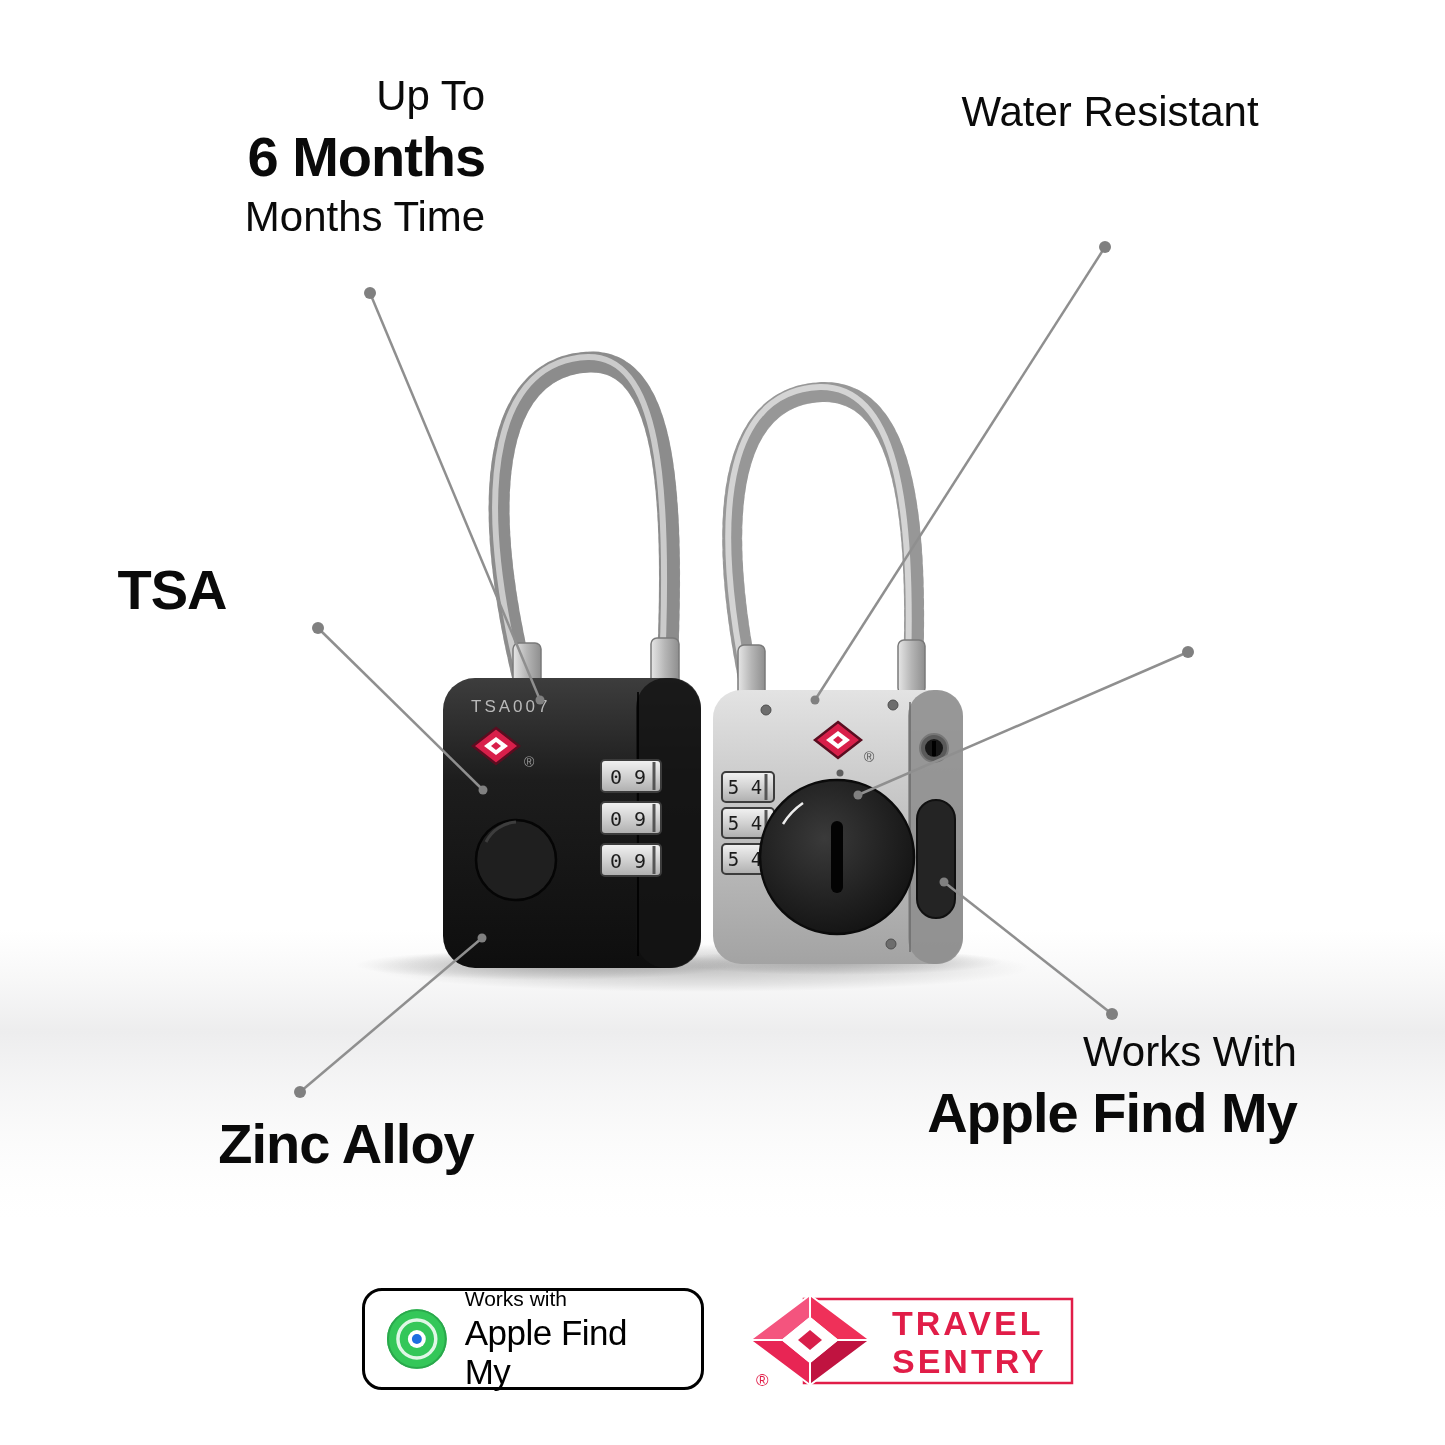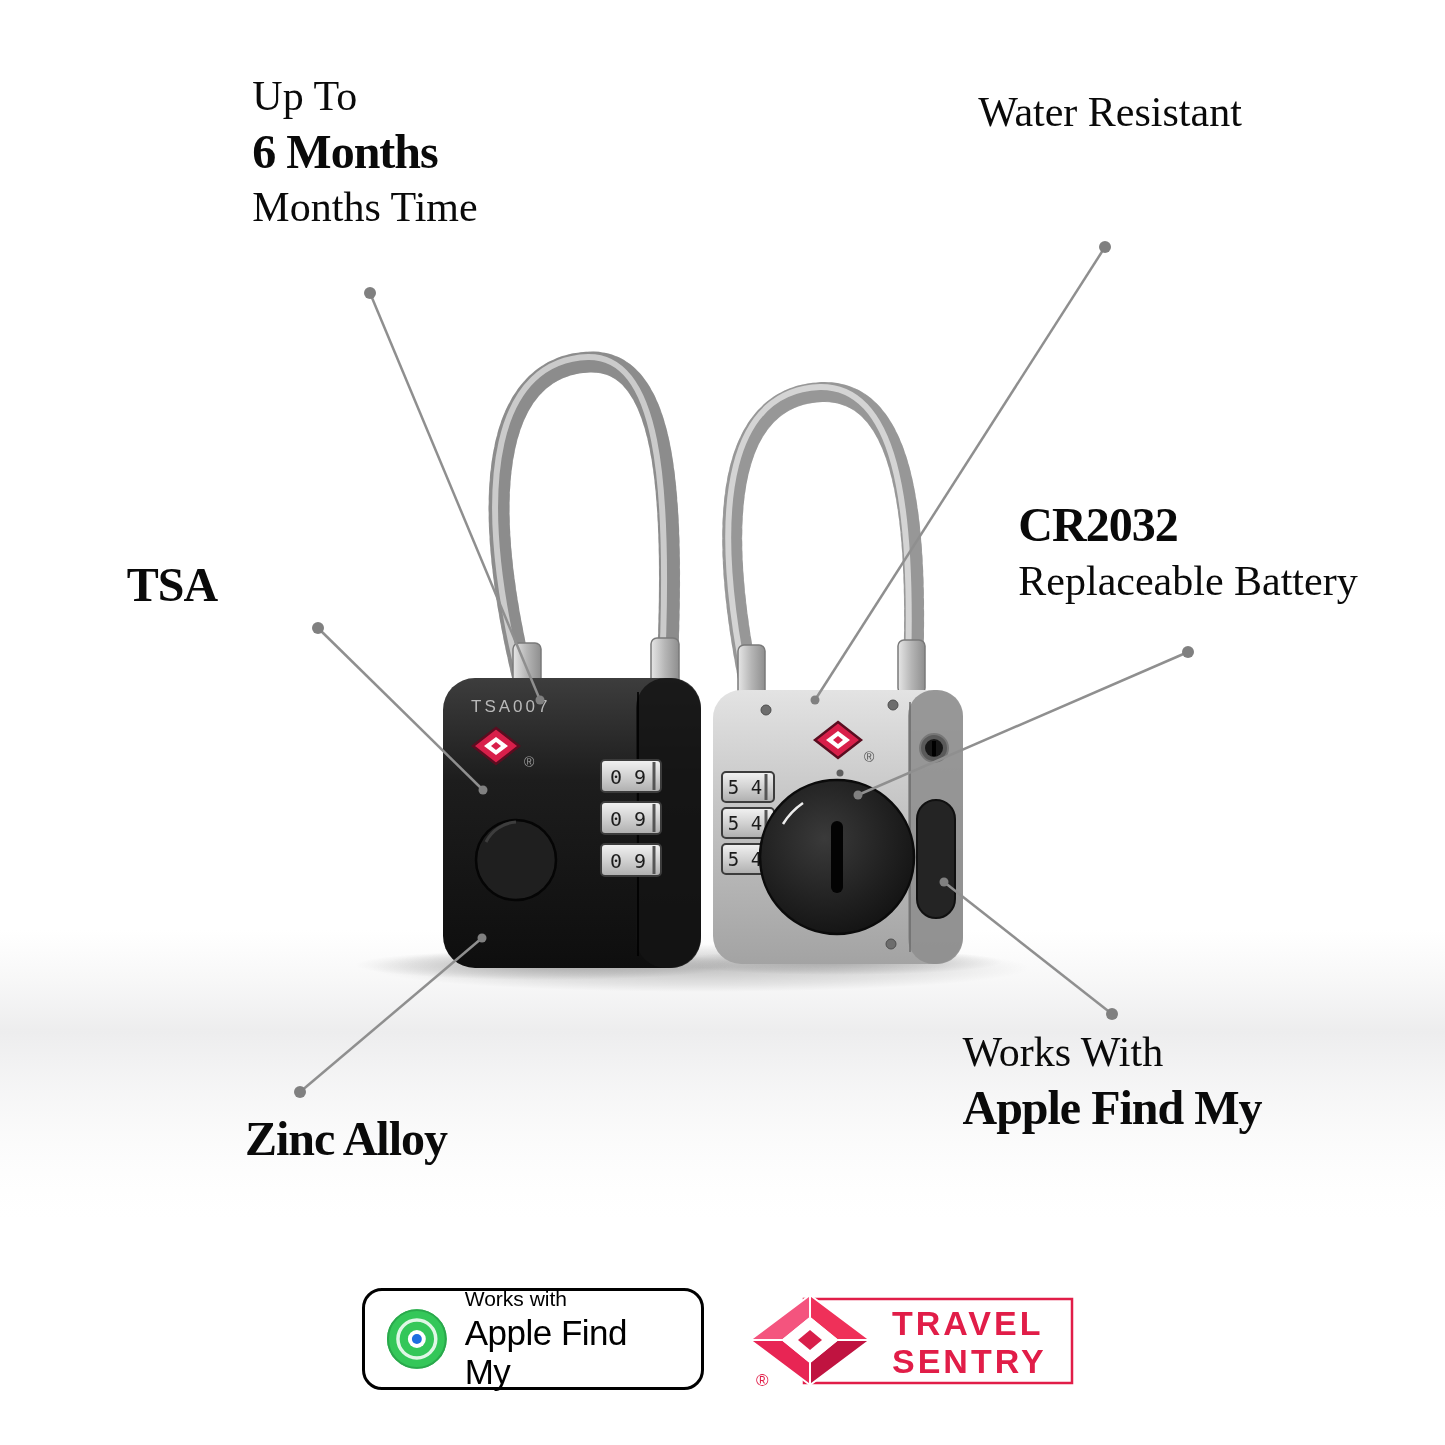--- a/index.html
+++ b/index.html
@@ -6,28 +6,27 @@
   .canvas{
     position:relative;
     width:1445px;height:1445px;
     background:#ffffff;
     font-family:"Liberation Sans", sans-serif;
     overflow:hidden;
   }
   .layer{position:absolute;inset:0;}
   .callout{
     position:absolute;
-    text-align:left;
+    text-align:right;
     color:#0a0a0a;
     transform:translateX(-50%);
     white-space:nowrap;
-    font-family:Liberation Serif, serif;
   }
   .co-small{font-size:42px;font-weight:400;line-height:1.25;}
-  .co-big{font-size:48px;font-weight:700;line-height:1.22;letter-spacing:-1px;}
+  .co-big{font-size:56px;font-weight:700;line-height:1.22;letter-spacing:-1px;}
   
   .callout-standby{left:365px;top:70px;}
   .callout-water{left:1110px;top:86px;}
   .callout-tsa{left:172px;top:556px;}
   .callout-battery{left:1188px;top:496px;}
   .callout-body{left:310px;top:1110px;margin-left:36px;}
   .callout-findmy{left:1112px;top:1026px;}
 
   
   .apple-badge{
@@ -233,24 +232,20 @@
   </div>
 
   <div class="callout callout-water">
     <div class="co-small">Water Resistant</div>
   </div>
 
   <div class="callout callout-tsa">
     <div class="co-big">TSA</div>
   </div>
 
-  <div class="callout callout-battery">
-    <div class="co-big">CR2032</div>
-    <div class="co-small">Replaceable Battery</div>
-  </div>
 
   <div class="callout callout-body">
     <div class="co-big">Zinc Alloy</div>
   </div>
 
   <div class="callout callout-findmy">
     <div class="co-small">Works With</div>
     <div class="co-big">Apple Find My</div>
   </div>
 

